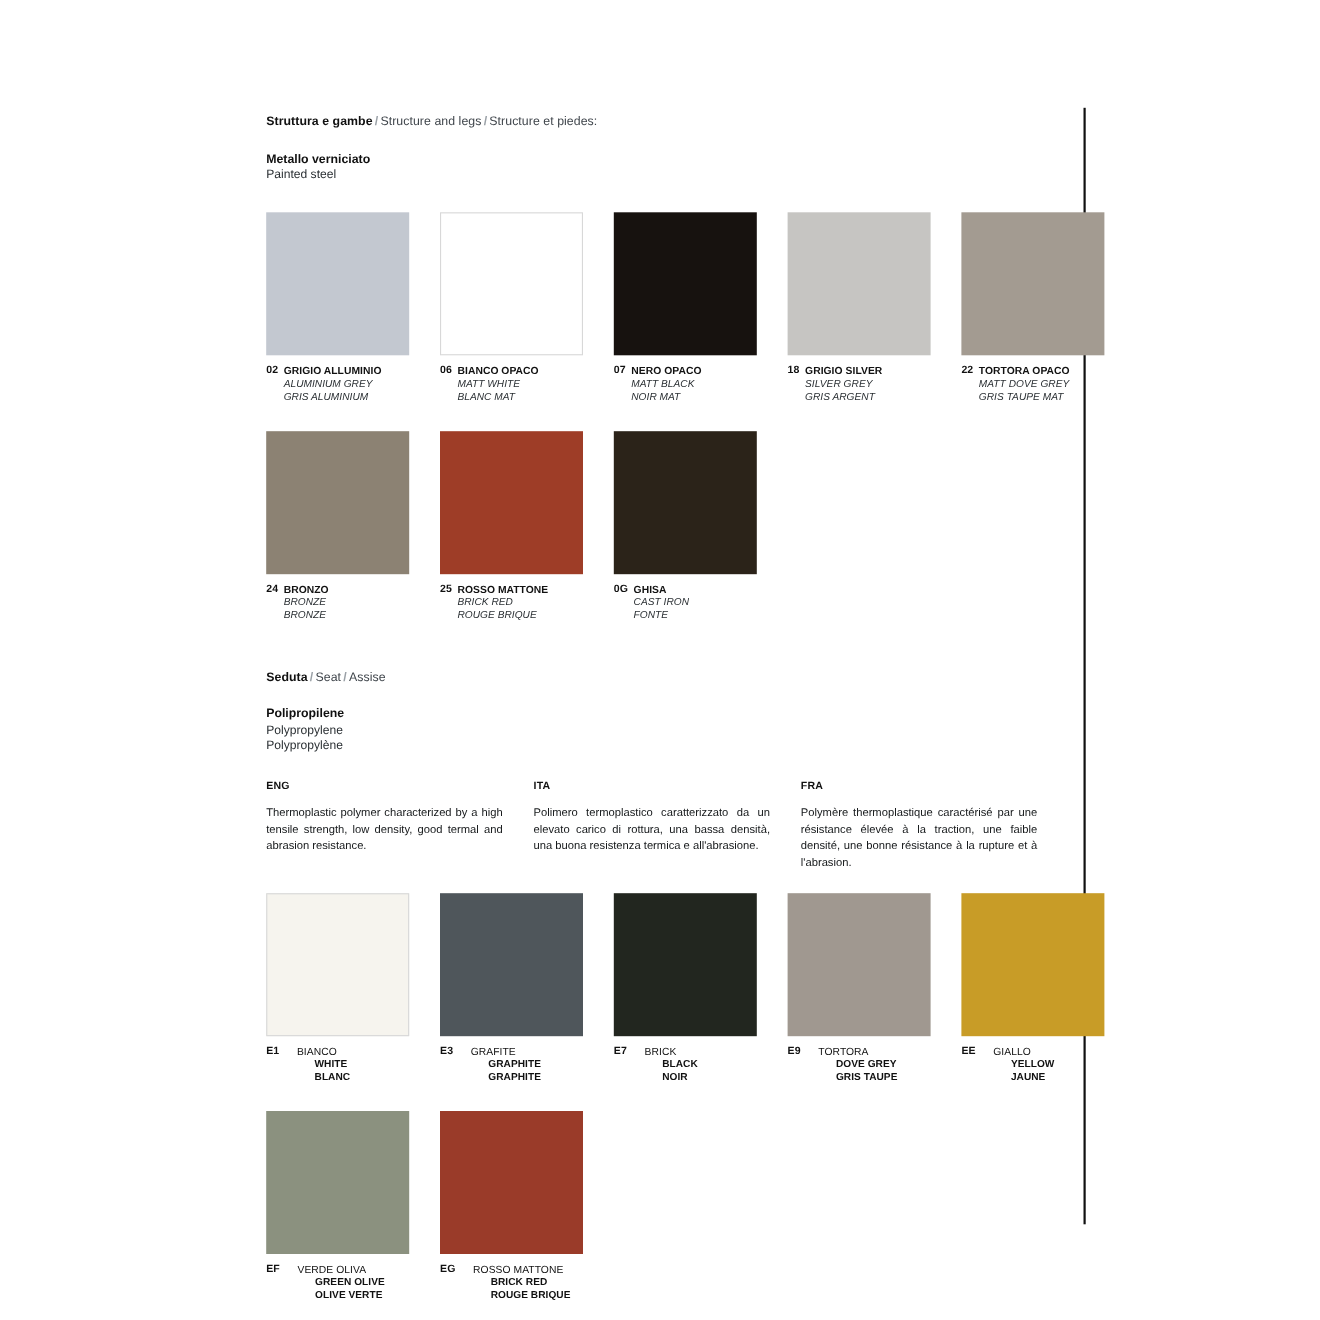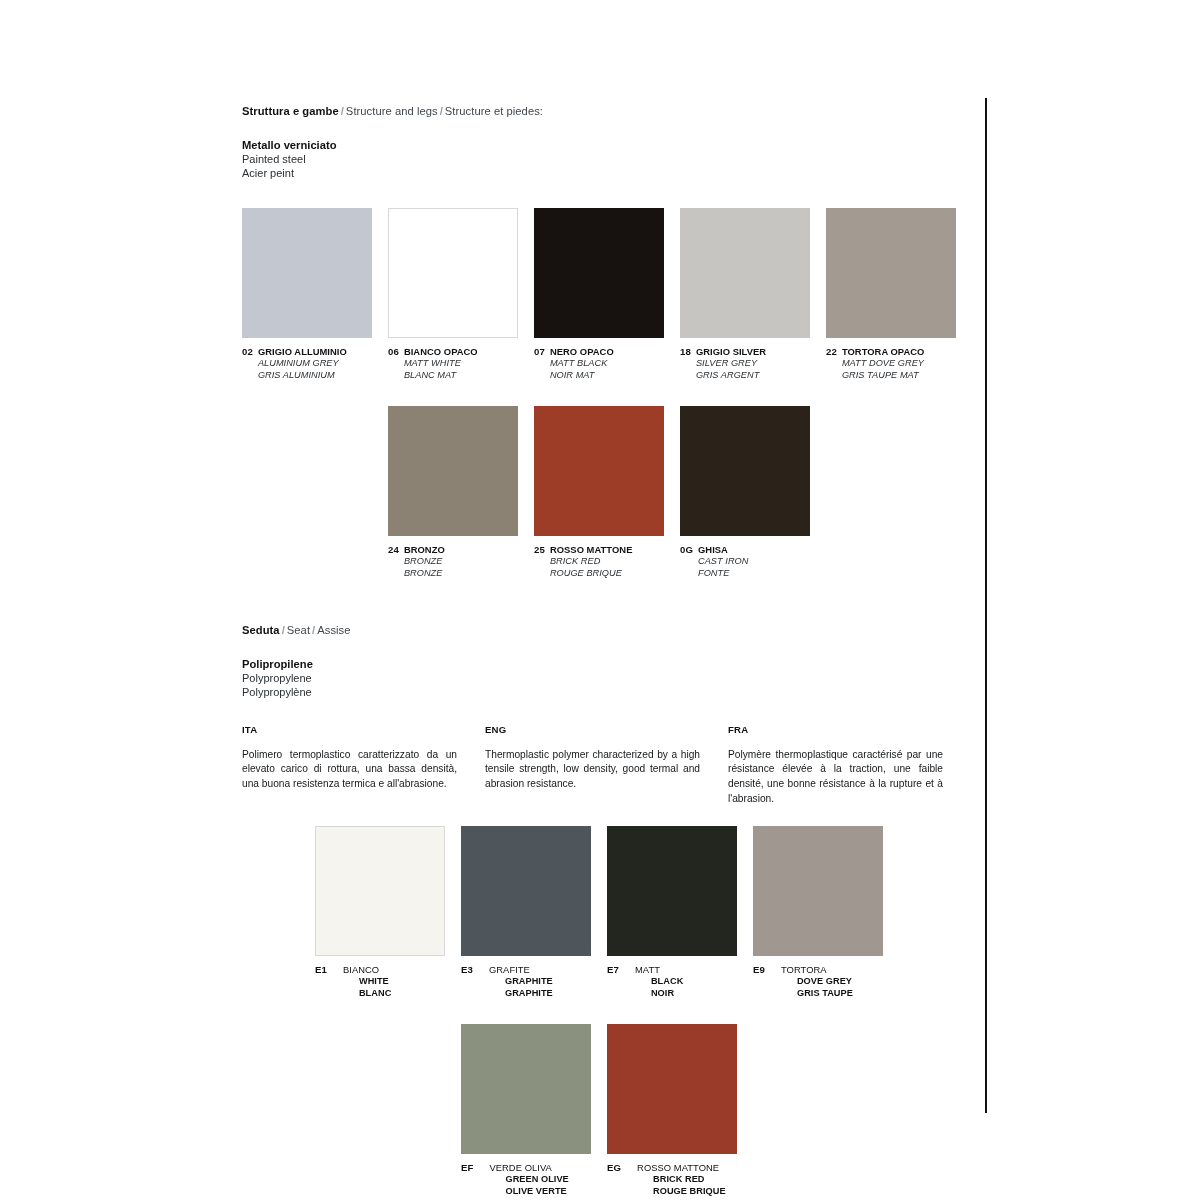--- a/index.html
+++ b/index.html
@@ -71,22 +71,21 @@
   }
   .head-line3, .head-line4 {
     font-size: 11px;
     color: #2a2f33;
     font-weight: normal;
   }
 
   
   .swatch-row {
     display: flex;
-    gap: 0;
-    justify-content: center;
+    gap: 12px;
   }
   .swatch-cell {
     width: 146px;
     flex: 0 0 146px;
   }
   .swatch {
     width: 130px;
     height: 130px;
     box-sizing: border-box;
   }
@@ -170,21 +169,20 @@
   <div class="content">
 
     <div>
 
       <div class="section-head">
         <div class="head-line1">
           <span class="it">Struttura e gambe</span><span class="sep">/</span><span class="other">Structure and legs</span><span class="sep">/</span><span class="other">Structure et piedes:</span>
         </div>
         <div class="head-line2">Metallo verniciato</div>
         <div class="head-line3">Painted steel</div>
-        <div class="head-line4">Acier peint</div>
       </div>
 
       <div class="swatch-row" style="margin-top:27px;">
 
         <div class="swatch-cell">
           <div class="swatch" style="background-color: rgb(195, 200, 208);"></div>
           <div class="labels">
             <div class="code">02</div>
             <div class="names">
               <div class="name-it">GRIGIO ALLUMINIO</div>
@@ -293,26 +291,26 @@
         <div class="head-line1">
           <span class="it">Seduta</span><span class="sep">/</span><span class="other">Seat</span><span class="sep">/</span><span class="other">Assise</span>
         </div>
         <div class="head-line2">Polipropilene</div>
         <div class="head-line3">Polypropylene</div>
         <div class="head-line4">Polypropylène</div>
       </div>
 
       <div class="lang-row" style="margin-top:24px;">
         <div class="lang-col">
+          <div class="lang-tag">ENG</div>
+          <div class="lang-text">Thermoplastic polymer characterized by a high tensile strength, low density, good termal and abrasion resistance.</div>
+        </div>
+        <div class="lang-col">
           <div class="lang-tag">ITA</div>
           <div class="lang-text">Polimero termoplastico caratterizzato da un elevato carico di rottura, una bassa densità, una buona resistenza termica e all'abrasione.</div>
-        </div>
-        <div class="lang-col">
-          <div class="lang-tag">ENG</div>
-          <div class="lang-text">Thermoplastic polymer characterized by a high tensile strength, low density, good termal and abrasion resistance.</div>
         </div>
         <div class="lang-col">
           <div class="lang-tag">FRA</div>
           <div class="lang-text">Polymère thermoplastique caractérisé par une résistance élevée à la traction, une faible densité, une bonne résistance à la rupture et à l'abrasion.</div>
         </div>
       </div>
 
       <div class="swatch-row pp" style="margin-top:19px;">
 
         <div class="swatch-cell">
@@ -337,39 +335,50 @@
               <div class="name-fr">GRAPHITE</div>
             </div>
           </div>
         </div>
 
         <div class="swatch-cell">
           <div class="swatch" style="background-color: rgb(34, 38, 31);"></div>
           <div class="labels">
             <div class="code">E7</div>
             <div class="names">
-              <div class="name-it">MATT</div>
+              <div class="name-it">BRICK</div>
               <div class="name-en">BLACK</div>
               <div class="name-fr">NOIR</div>
             </div>
           </div>
         </div>
 
         <div class="swatch-cell">
           <div class="swatch" style="background-color: rgb(160, 152, 144);"></div>
           <div class="labels">
             <div class="code">E9</div>
             <div class="names">
               <div class="name-it">TORTORA</div>
               <div class="name-en">DOVE GREY</div>
               <div class="name-fr">GRIS TAUPE</div>
             </div>
           </div>
         </div>
 
+        <div class="swatch-cell">
+          <div class="swatch" style="background-color: rgb(200, 156, 39);"></div>
+          <div class="labels">
+            <div class="code">EE</div>
+            <div class="names">
+              <div class="name-it">GIALLO</div>
+              <div class="name-en">YELLOW</div>
+              <div class="name-fr">JAUNE</div>
+            </div>
+          </div>
+        </div>
 
       </div>
 
       <div class="swatch-row pp" style="margin-top:24px;">
 
         <div class="swatch-cell">
           <div class="swatch" style="background-color: rgb(139, 145, 127);"></div>
           <div class="labels">
             <div class="code">EF</div>
             <div class="names">

